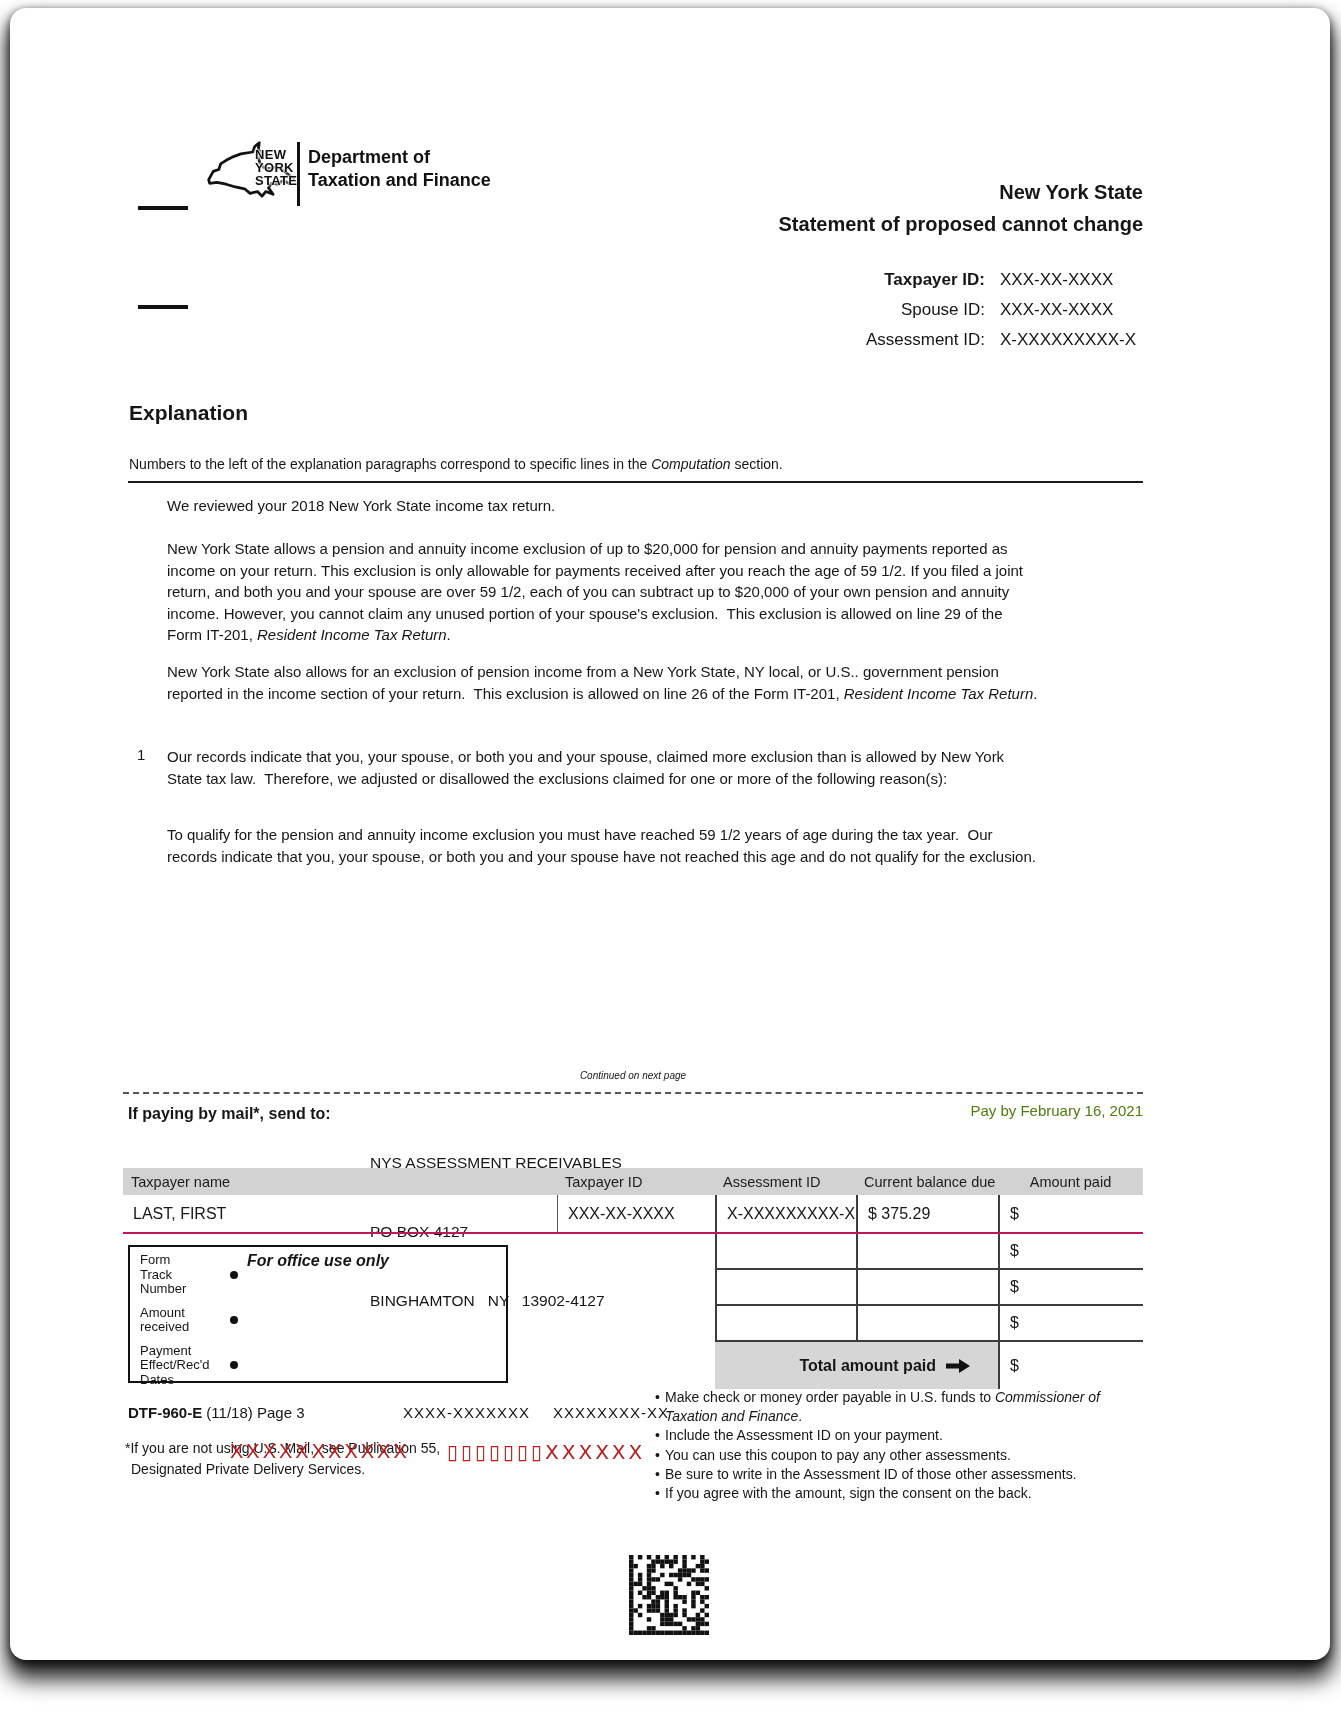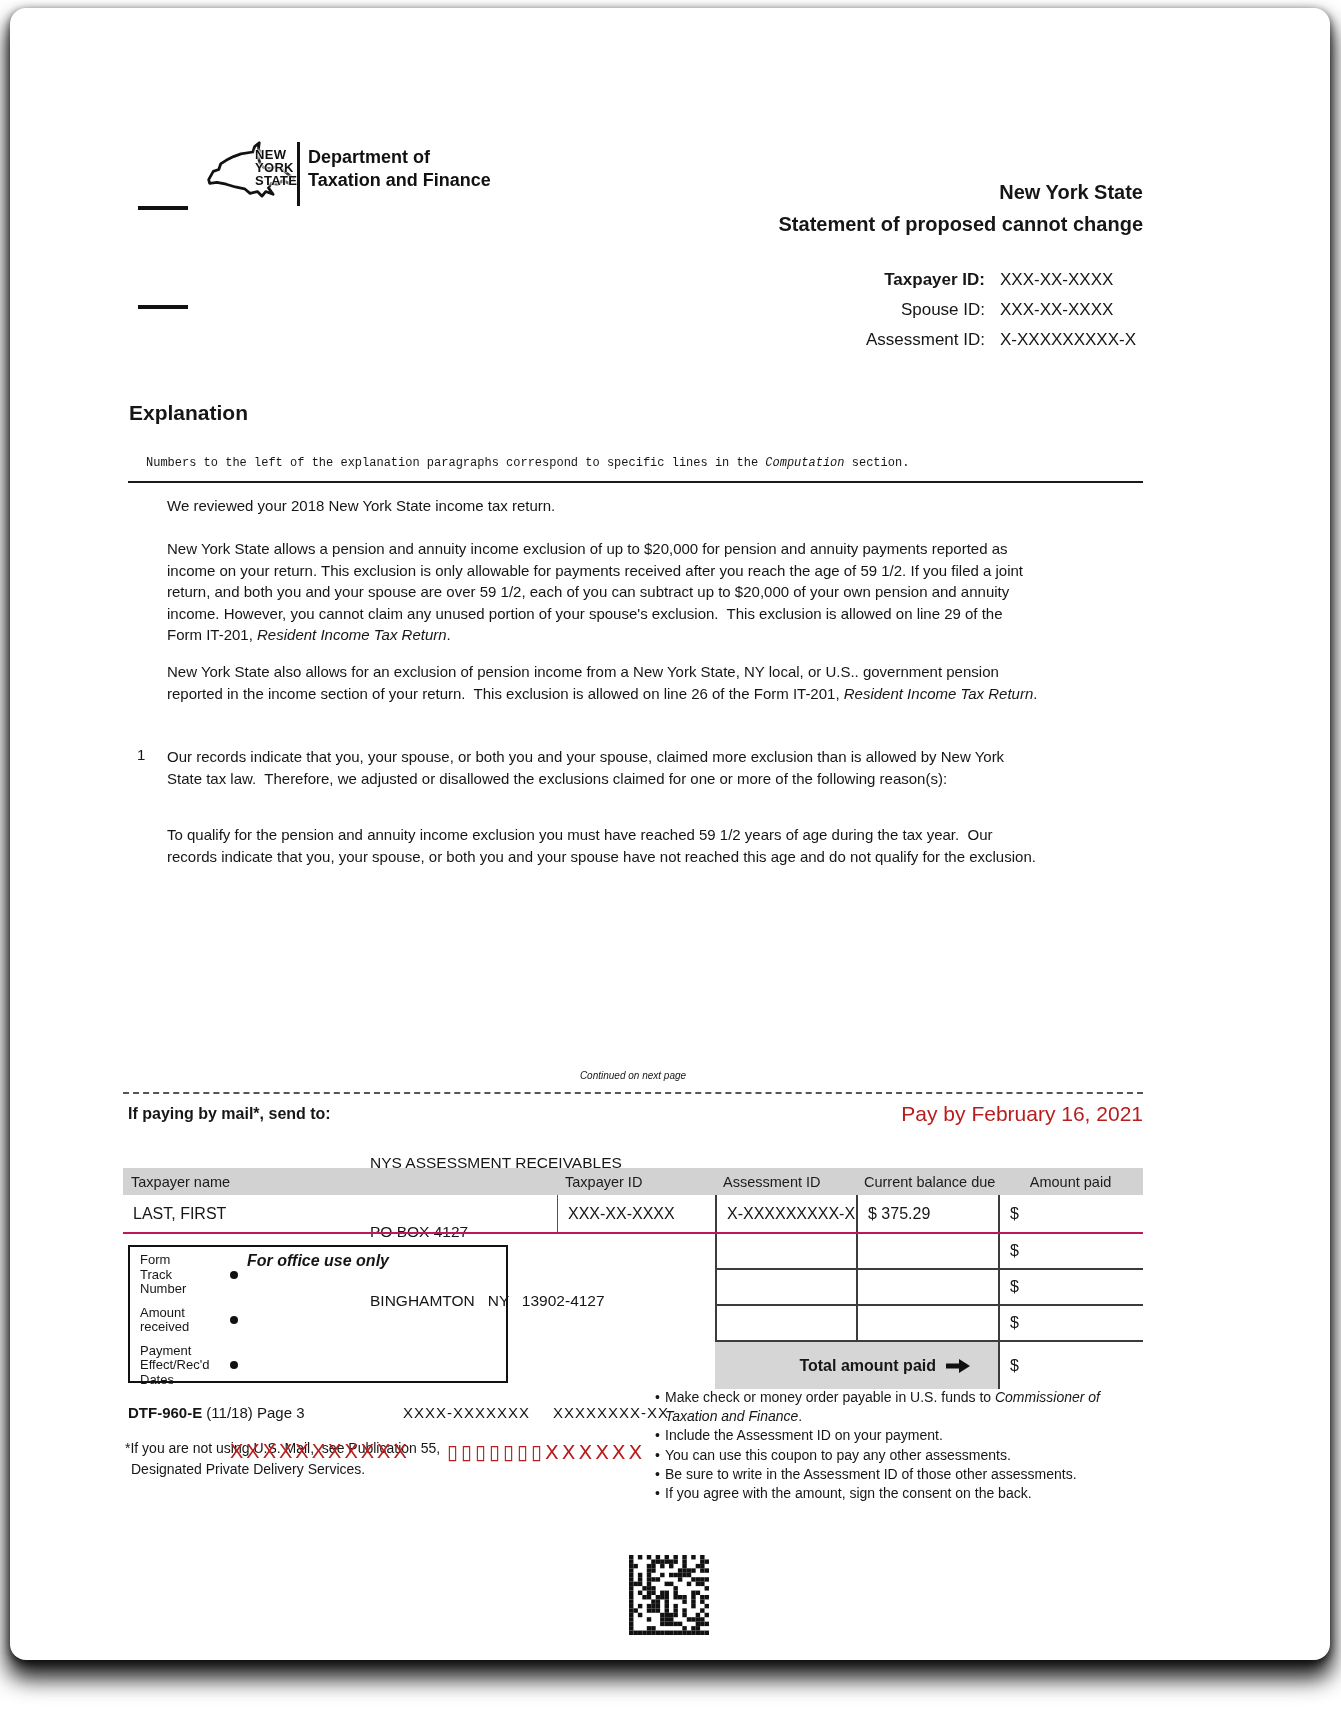--- a/index.html
+++ b/index.html
@@ -24,34 +24,34 @@
 
   .doc-title{position:absolute;right:198px;top:176px;text-align:right;font-weight:bold;font-size:20px;line-height:32px;}
 
   .meta{position:absolute;left:700px;top:270px;width:440px;font-size:17px;}
   .meta-row{display:flex;height:30px;align-items:baseline;}
   .meta-label{width:285px;text-align:right;}
   .meta-label.bold{font-weight:bold;}
   .meta-value{margin-left:15px;white-space:pre;}
 
   .exp-heading{position:absolute;left:129px;top:401px;font-size:21px;font-weight:bold;}
-  .exp-intro{position:absolute;left:146px;top:456px;font-size:12px;font-family:Liberation Mono, monospace;}
+  .exp-intro{position:absolute;left:129px;top:456px;font-size:14px;}
   .exp-rule{position:absolute;left:128px;top:481px;width:1015px;height:2px;background:#1a1a1a;}
 
   .para{position:absolute;left:167px;width:872px;font-size:15px;line-height:21.5px;white-space:pre-wrap;}
   .p0{top:495px;} .p1{top:538px;} .p2{top:661px;} .p3{top:746px;} .p4{top:824px;}
   .item-number{position:absolute;left:137px;top:746px;font-size:15px;}
 
   .continued{position:absolute;left:123px;top:1070px;width:1020px;text-align:center;
              font-style:italic;font-size:10px;}
   .dashline{position:absolute;left:123px;top:1092px;width:1020px;border-top:2px dashed #555;}
 
   .mail-label{position:absolute;left:128px;top:1105px;font-size:16px;font-weight:bold;}
   .mail-address{position:absolute;left:370px;top:1105px;font-size:15.5px;line-height:23px;white-space:pre;}
-  .payby{position:absolute;right:198px;top:1102px;font-size:21px;color:#b91c1c;}
+  .payby{position:absolute;right:198px;top:1102px;font-size:15px;color:#4d7c0f;}
 
   
   .ptable{position:absolute;left:123px;top:1168px;width:1020px;font-size:16px;}
   .thead{display:flex;height:27px;background:#d2d2d2;font-size:14.5px;color:#1c1c1c;align-items:center;}
   .hc{padding-left:8px;box-sizing:border-box;}
   .hc1{width:434px;} .hc2{width:158px;} .hc3{width:141px;} .hc4{width:142px;}
   .hc5{width:145px;text-align:center;padding-left:0;}
   .trow1{display:flex;height:37px;border-bottom:2px solid #be185d;align-items:center;}
   .tc{box-sizing:border-box;height:100%;display:flex;align-items:center;padding-left:10px;}
   .tc1{width:434px;} .tc2{width:158px;border-left:1px solid #555;}

